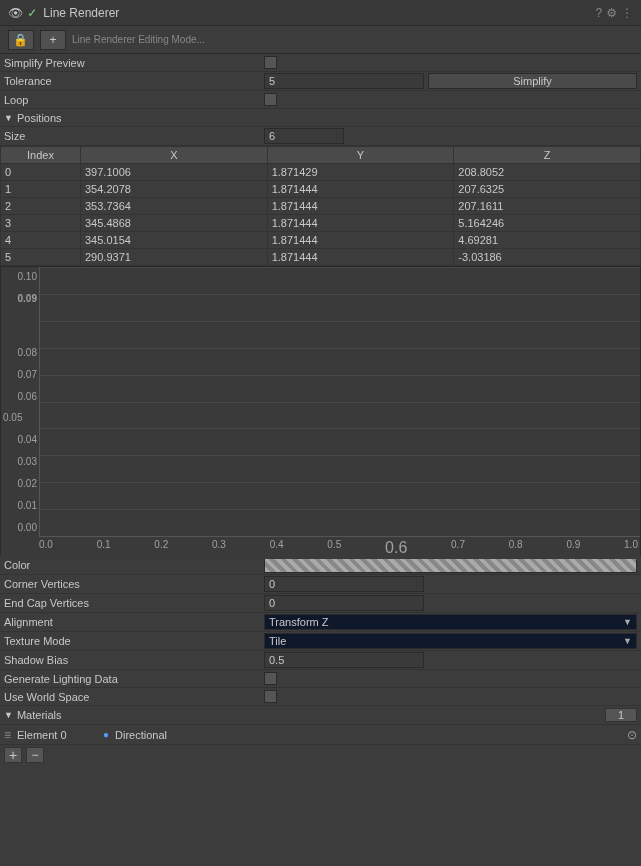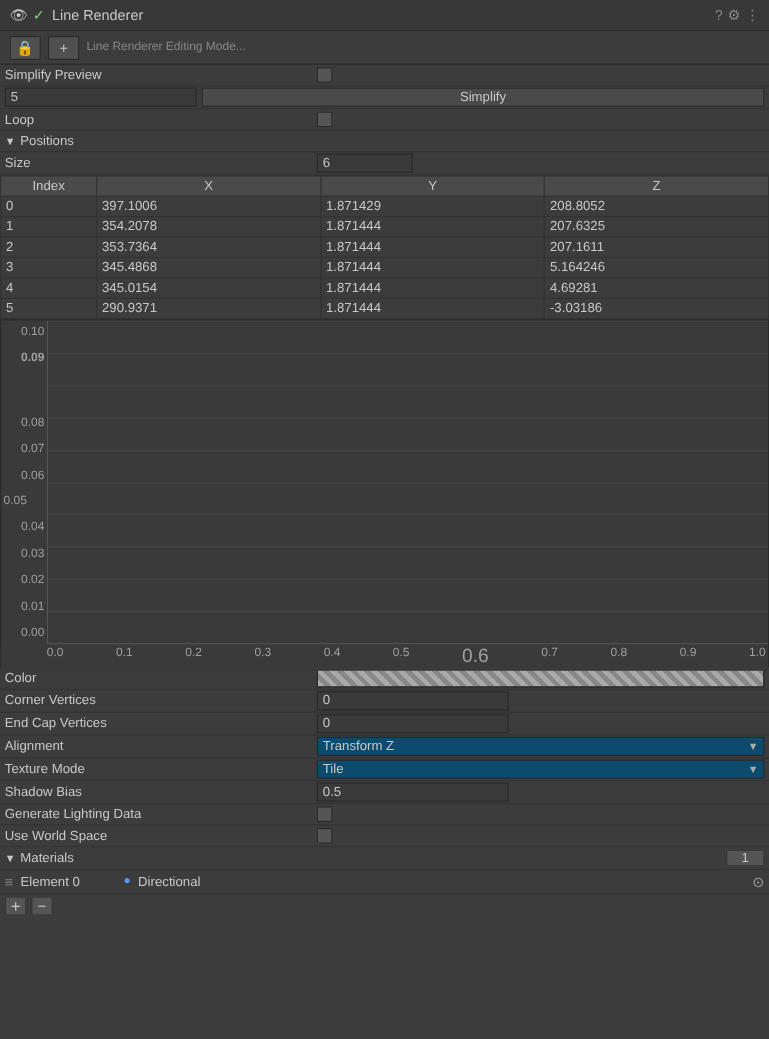--- a/index.html
+++ b/index.html
@@ -157,21 +157,21 @@
       justify-content: space-between;
       background: #3a3a3a;
     }
     .color-swatch {
       flex: 1;
       height: 16px;
       background: repeating-linear-gradient(45deg, #aaa 0px, #aaa 4px, #888 4px, #888 8px);
       border: 1px solid #2a2a2a;
     }
     .select-field {
-      background: #0c4a6e;
+      background: #0f172a;
       border: 1px solid #2a2a2a;
       color: #c8c8c8;
       padding: 1px 4px;
       height: 16px;
       font-size: 11px;
       flex: 1;
       display: flex;
       align-items: center;
       justify-content: space-between;
       cursor: pointer;
@@ -253,20 +253,21 @@
 </div>
 
 <div class="row">
   <span class="row-label">Simplify Preview</span>
   <div class="row-value">
     <span class="checkbox-custom"></span>
   </div>
 </div>
 
 <div class="row">
+  <span class="row-label">Tolerance</span>
   <div class="row-value">
     <input class="input-field" type="text" style="flex: 0 0 160px;" value="5">
     <button class="simplify-btn">Simplify</button>
   </div>
 </div>
 
 <div class="row">
   <span class="row-label">Loop</span>
   <div class="row-value">
     <span class="checkbox-custom"></span>

